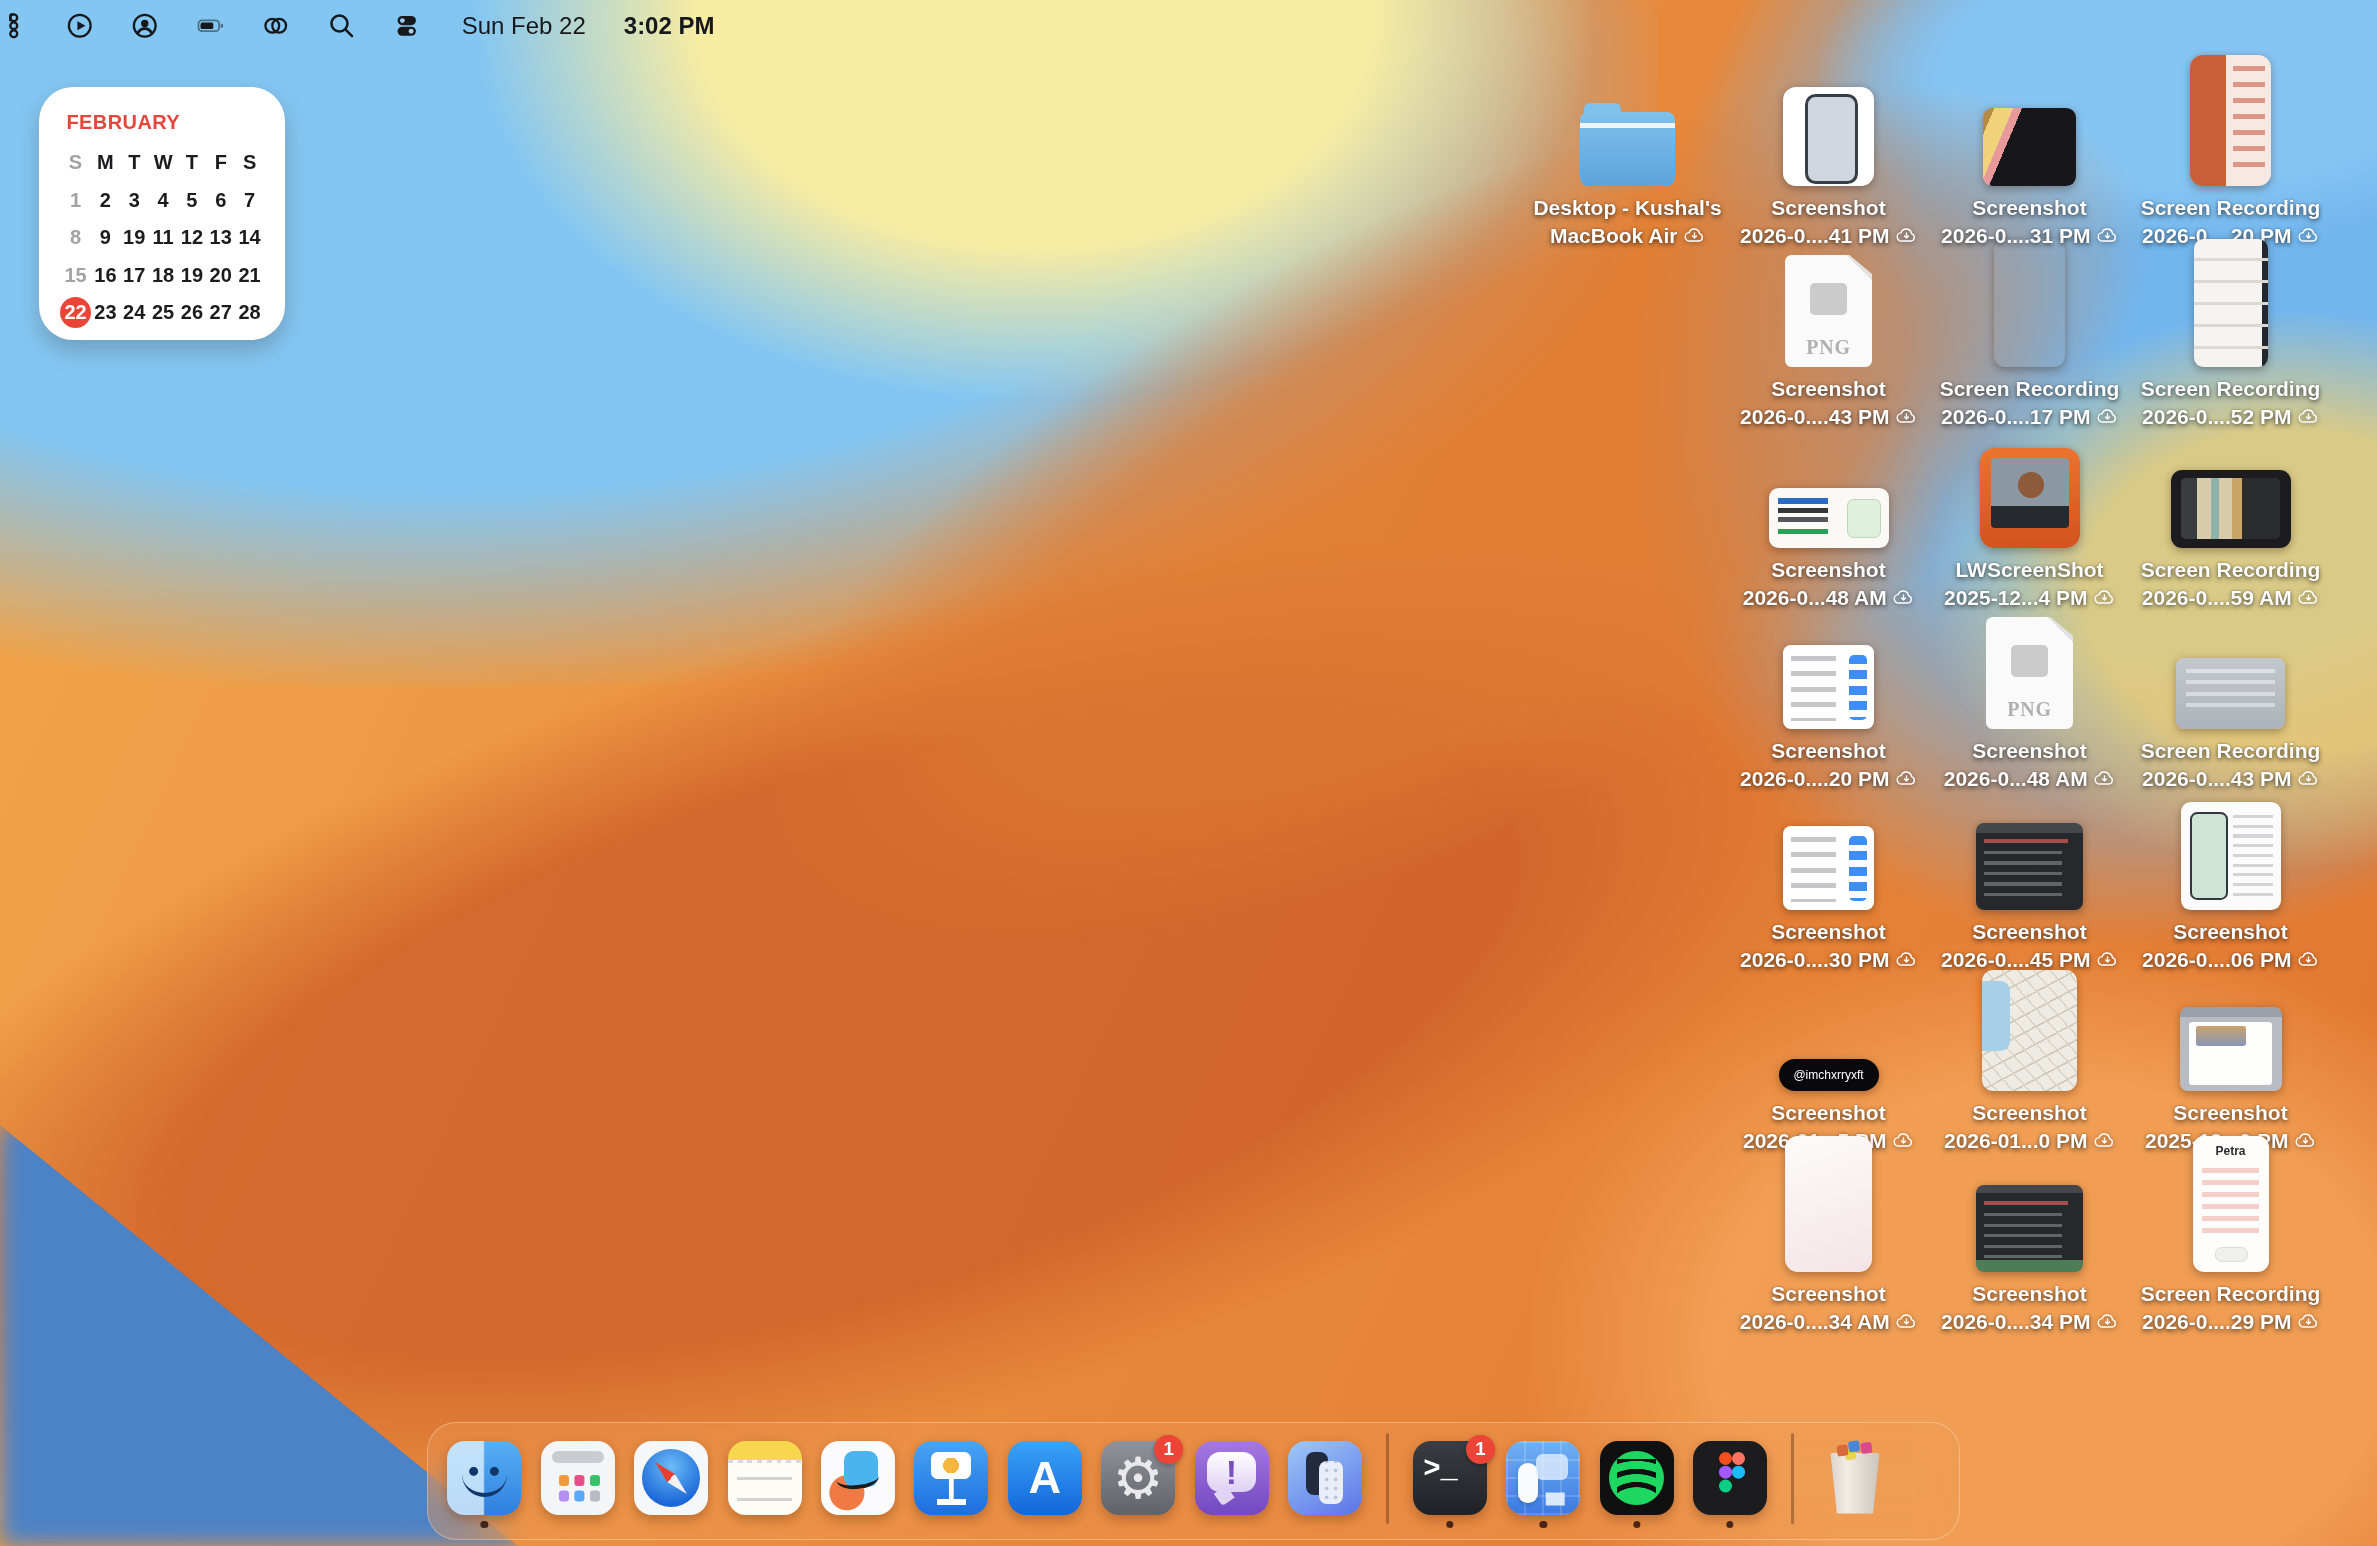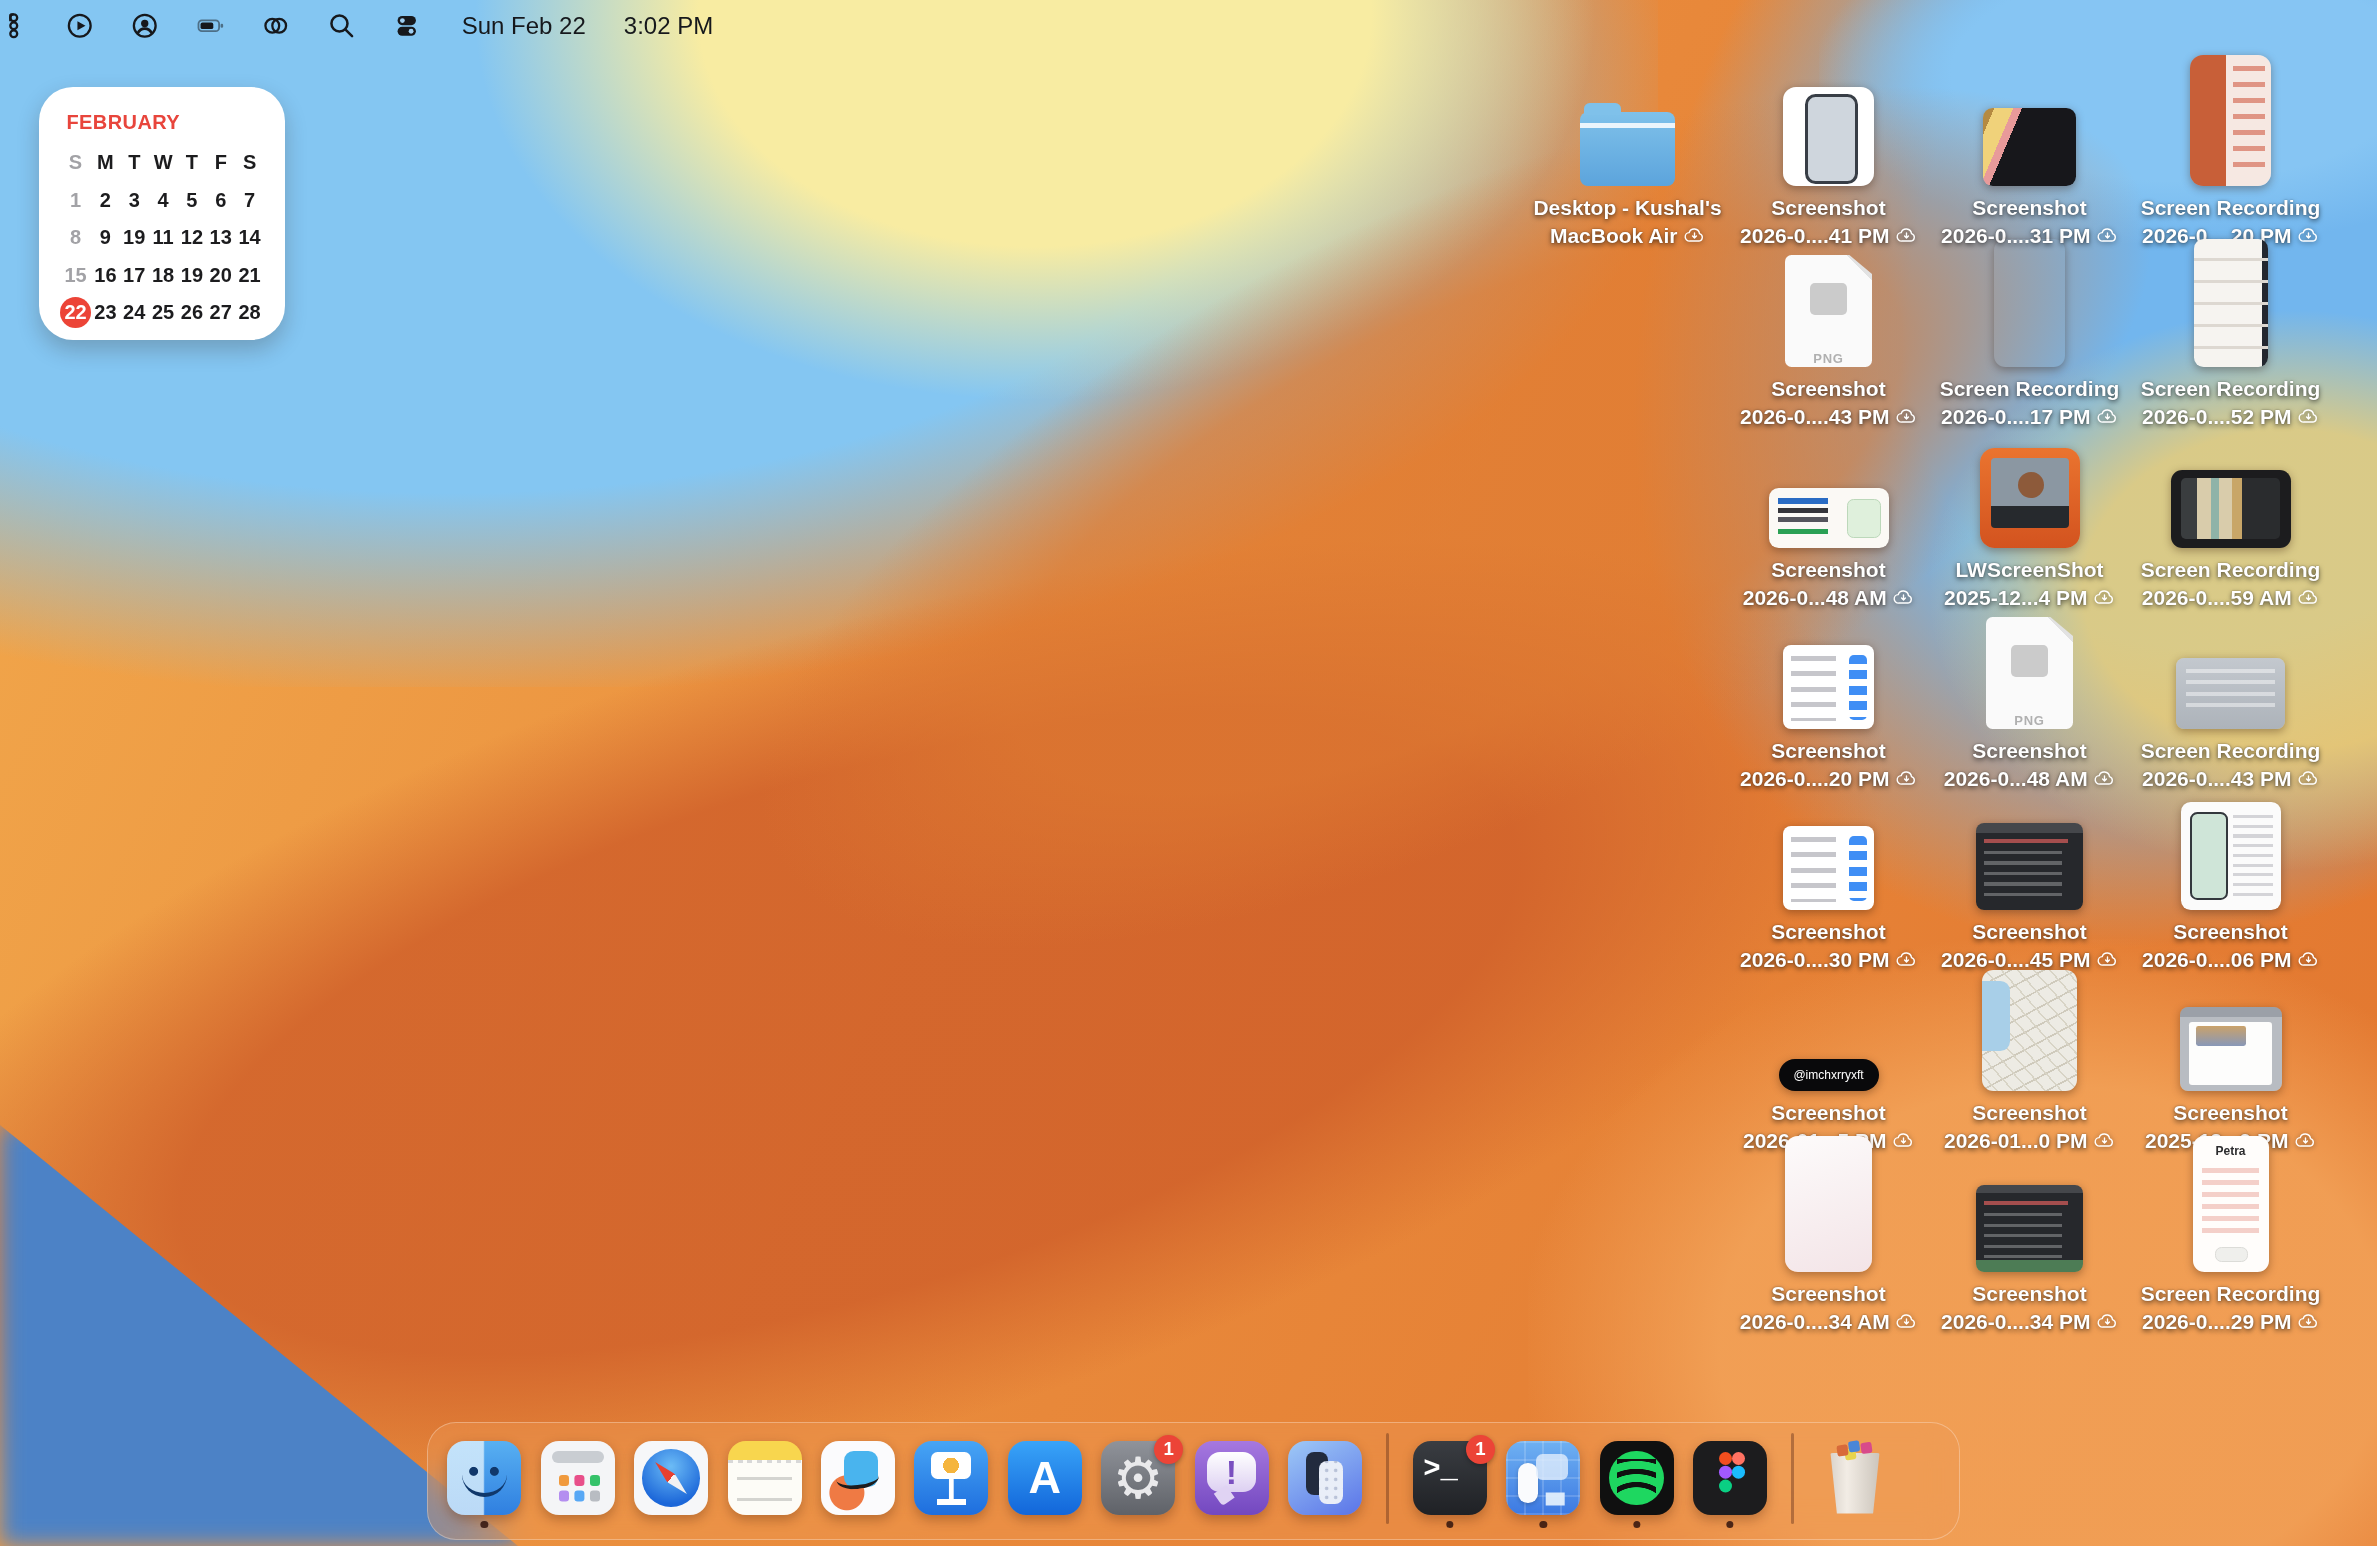--- a/index.html
+++ b/index.html
@@ -24,21 +24,21 @@
   .menubar { position:absolute; left:0; top:0; right:0; height:52px; display:flex; align-items:center; justify-content:space-between; color:#16181c; font-size:24px; z-index:30; }
   .mb-left { display:flex; align-items:center; margin-left:34px; }
   .mb-apple { display:flex; align-items:center; margin-right:11.3px; }
   .mb-apple svg { width:24px; height:27.5px; fill:#16181c; }
   .mb-app { font-weight:700; padding:0 18px; }
   .menu-item { padding:0 18.6px; }
   .mb-right { display:flex; align-items:center; gap:38px; margin-right:21px; }
   .st-icon { display:flex; align-items:center; }
   .st-icon svg { width:27.5px; height:27.5px; }
   .mb-date { font-weight:500; margin-left:3.2px; }
-  .mb-time { font-weight:400; }
+  .mb-time { font-weight:700; }
 
   
   .cal { position:absolute; left:39px; top:87px; width:246px; height:253px; background:#fff; border-radius:34px; padding:24px 21px 18px; box-shadow:0 9.7px 22.6px rgba(40,20,5,.22); z-index:20; }
   .cal-month { color:#e8453c; font-size:20px; font-weight:700; letter-spacing:0.4px; margin-left:6.5px; }
   .cal-grid { display:grid; grid-template-columns:repeat(7,1fr); row-gap:6.5px; margin-top:13px; text-align:center; font-size:20px; font-weight:700; color:#1c1c1e; }
   .cal-wd.dim, .cal-day.dim { color:#a2a2a6; }
   .cal-day, .cal-wd { line-height:31px; }
   .cal-day.today { background:#ec4437; color:#fff; border-radius:50%; width:31px; height:31px; margin:0 auto; }
   .weather { position:absolute; left:328px; top:87px; width:246px; height:253px; border-radius:34px; background:linear-gradient(180deg,#5e8ab3,#7ca7c8); color:#fff; padding:21px 22.6px 19.4px; display:flex; flex-direction:column; box-shadow:0 9.7px 22.6px rgba(40,20,5,.22); z-index:20; }
   .w-city-row { display:flex; align-items:center; gap:8px; font-size:25px; font-weight:700; }
@@ -64,21 +64,21 @@
   .thumb.folder { width:95px; height:74px; background:linear-gradient(180deg,#7fc1ea,#5ca4dc); border-radius:8px; box-shadow:none; }
   .thumb.folder::before { content:""; position:absolute; top:-9px; left:4px; width:37px; height:12px; border-radius:5.7px 5.7px 0 0; background:#7fc1ea; }
   .thumb.folder::after { content:""; position:absolute; top:10.5px; left:0; right:0; height:5.7px; background:rgba(255,255,255,.85); }
   .thumb.phone-light { width:91px; height:99px; background:#fff; border-radius:13px; }
   .thumb.phone-light::before { content:""; position:absolute; left:22px; top:7.3px; width:47px; height:84px; background:#cfd6dd; border:3.2px solid #383e46; border-radius:10.5px; }
   .thumb.dark-stripes { width:93px; height:78px; border-radius:9.7px; background:linear-gradient(113deg,#b58a41 0 9%, #f0d27a 9% 24%, #e89a9a 24% 31%, #17171b 31%); }
   .thumb.phone-orange { width:81px; height:131px; border-radius:13px; background:linear-gradient(90deg,#c85f38 0 44%, #f6e8e2 44%); }
   .thumb.phone-orange::before { content:""; position:absolute; right:6.5px; top:11.3px; width:32px; height:105px; background:repeating-linear-gradient(180deg, rgba(205,80,55,.55) 0 4.9px, transparent 4.9px 16px); }
   .thumb.png-doc { width:87px; height:112px; border-radius:6.5px; background:linear-gradient(225deg,#e2e2e2 0 13%, #fafafa 13%); clip-path:polygon(0 0, 74% 0, 100% 17%, 100% 100%, 0 100%); box-shadow:none; }
   .thumb.png-doc::before { content:""; position:absolute; left:25px; top:27.5px; width:37px; height:32px; background:#cbcbcb; border-radius:4.9px; }
-  .thumb-doc { bottom:1px; font-size:13px; color:#b0b0b0; letter-spacing:0.8px; }
+  .thumb-doc { bottom:8px; font-size:20px; color:#b0b0b0; letter-spacing:0.8px;font-family:Liberation Serif, serif; }
   .thumb.phone-dark { width:71px; height:128px; border-radius:11.3px; background:linear-gradient(90deg,#f2f0ec 0 15%, #454throw749 15%, #43454a 15%); }
   .thumb.phone-settings { width:74px; height:128px; border-radius:9.7px; background:repeating-linear-gradient(180deg, transparent 0 19.4px, #ddd8d1 19.4px 22px), linear-gradient(90deg,#f6f4f0 0 92%, #23272f 92%); }
   .thumb.ticket { width:120px; height:60px; border-radius:9.7px; background:#fbf9f5; }
   .thumb.ticket::before { content:""; position:absolute; left:9.7px; top:9.7px; width:50px; height:40px; background:linear-gradient(180deg,#2a6cc4 0 6.5px, transparent 6.5px 10.5px, #35353a 10.5px 15.4px, transparent 15.4px 19.4px, #55555c 19.4px 24px, transparent 24px 31px, #2aa054 31px 36px, transparent 36px); }
   .thumb.ticket::after { content:""; position:absolute; right:8px; top:10.5px; width:32px; height:37px; background:#dff0dc; border-radius:6.5px; border:1.6px solid #bcd8ba; }
   .thumb.memoji { width:100px; height:100px; border-radius:14.6px; background:linear-gradient(180deg,#ea742f,#d3531f); }
   .thumb.memoji::before { content:""; position:absolute; left:11.3px; top:9.7px; width:78px; height:70px; border-radius:4px; background:linear-gradient(180deg,#8b97a2 0 68%, #26292d 68%); }
   .thumb.memoji::after { content:""; position:absolute; left:38px; top:24px; width:26px; height:26px; border-radius:50%; background:#8d5a3a; }
   .thumb.game-dark { width:120px; height:78px; border-radius:11.3px; background:#1c1c1e; }
   .thumb.game-dark::before { content:""; position:absolute; left:10.5px; top:8px; width:99px; height:61px; border-radius:4.9px; background:linear-gradient(90deg,#3a3d3f 0 16%, #d9ccab 16% 30%, #8fb3a8 30% 38%, #d9ccab 38% 52%, #c8a668 52% 62%, #2a2c2e 62%); }

